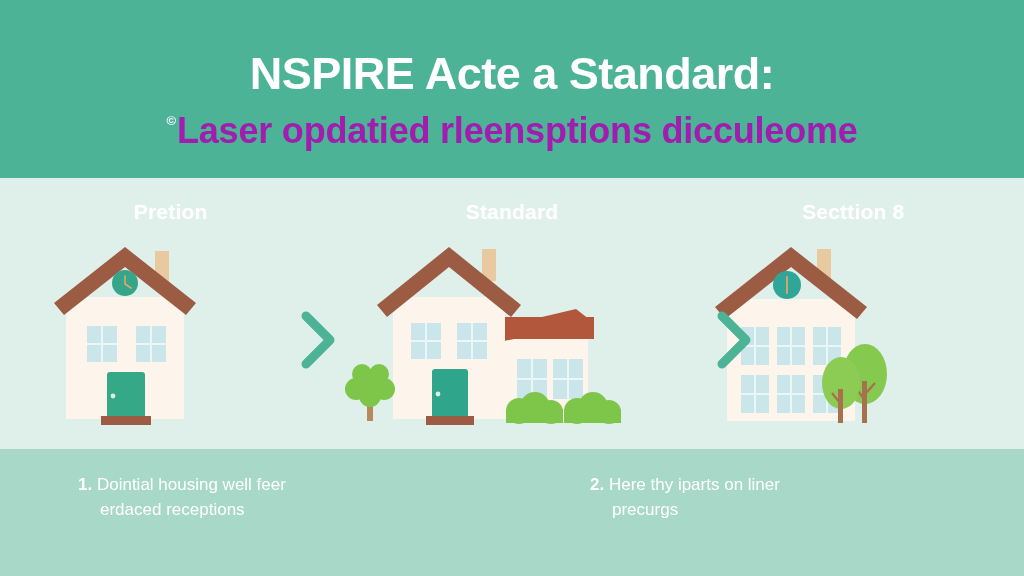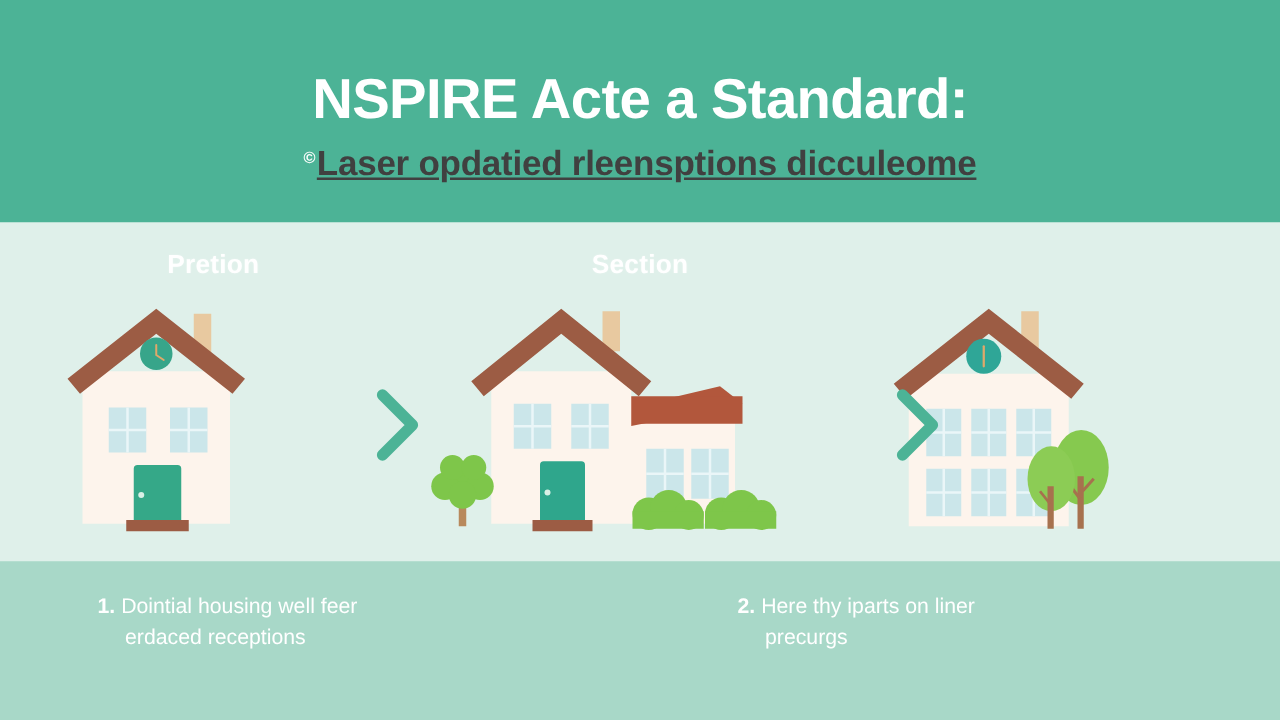--- a/index.html
+++ b/index.html
@@ -51,26 +51,25 @@
   }
   .subtitle-mark {
     color:#ffffff;
     font-size:13px;
     line-height:1;
     margin-top:4px;
     margin-right:1px;
     font-weight:bold;
   }
   .subtitle {
-    color:#404040;
-    font-size:28px;
+    color:#a21caf;
+    font-size:36px;
     font-weight:bold;
     letter-spacing:-0.2px;
     white-space:nowrap;
-    text-decoration:underline;
   }
 
   
   .columns {
     position:absolute; left:0; top:178px; width:1024px; height:271px;
     display:flex;
   }
   .column {
     position:relative;
     flex:1 1 0;
@@ -164,21 +163,21 @@
 
           <rect x="107" y="141" width="38" height="47" rx="3" fill="#35a888"></rect>
           <circle cx="113" cy="165" r="2.4" fill="#d9f0e6"></circle>
 
           <rect x="101" y="185" width="50" height="9" fill="#9c5c44"></rect>
         </svg>
       </div>
     </div>
 
     <div class="column">
-      <div class="col-label">Section</div>
+      <div class="col-label">Standard</div>
       <div class="scene">
         <svg width="341" height="210" viewBox="0 0 341 210" style="position:absolute;left:0;bottom:8px;">
 
           <rect x="141" y="18" width="14" height="32" fill="#e8c9a0"></rect>
 
           <rect x="163" y="95" width="84" height="93" fill="#fdf4ec"></rect>
           <path d="M163 95 L235 78 L253 92 L163 110 Z" fill="#b2573c"></path>
           <rect x="163" y="86" width="90" height="22" fill="#b2573c"></rect>
 
           <rect x="52" y="66" width="112" height="122" fill="#fdf4ec"></rect>
@@ -231,20 +230,21 @@
             <circle cx="236" cy="180" r="13" fill="#7ec64a"></circle>
             <circle cx="252" cy="176" r="15" fill="#7ec64a"></circle>
             <circle cx="268" cy="181" r="12" fill="#7ec64a"></circle>
             <rect x="223" y="178" width="57" height="14" fill="#7ec64a"></rect>
           </g>
         </svg>
       </div>
     </div>
 
     <div class="column">
+      <div class="col-label">Secttion 8</div>
       <div class="scene">
         <svg width="341" height="210" viewBox="0 0 341 210" style="position:absolute;left:0;bottom:8px;">
 
           <rect x="134" y="18" width="14" height="34" fill="#e8c9a0"></rect>
 
           <rect x="44" y="68" width="128" height="122" fill="#fdf4ec"></rect>
 
           <path d="M108 16 L184 76 L174 88 L108 36 L42 88 L32 76 Z" fill="#9c5c44"></path>
 
           <circle cx="104" cy="54" r="14" fill="#2fa697"></circle>

